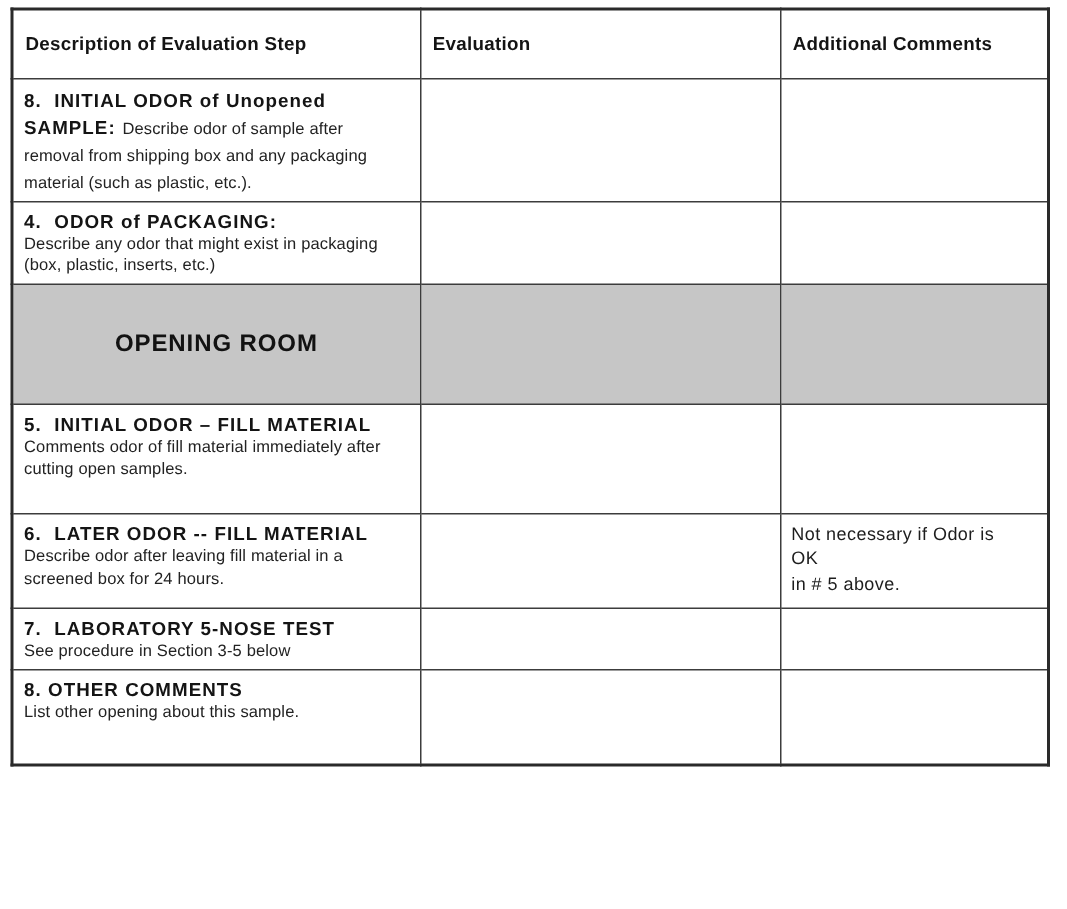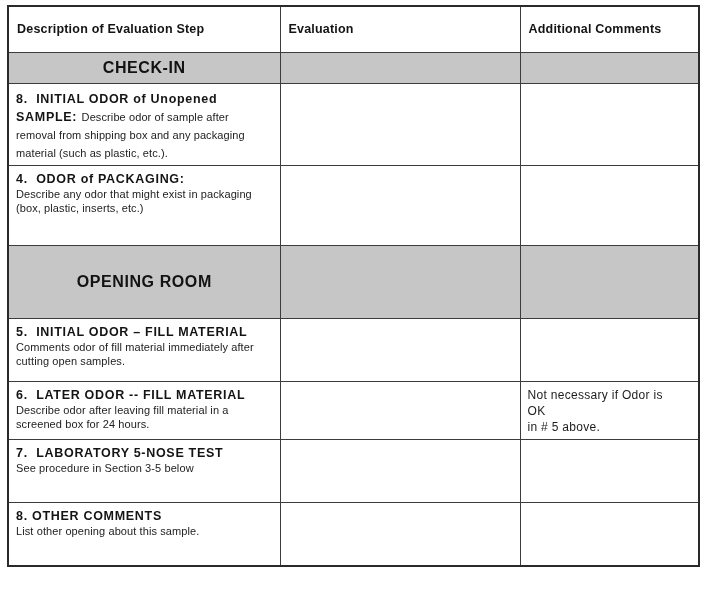--- a/index.html
+++ b/index.html
@@ -114,27 +114,20 @@
       <col class="c-comm">
     </colgroup>
     <thead>
       <tr>
         <th>Description of Evaluation Step</th>
         <th>Evaluation</th>
         <th>Additional Comments</th>
       </tr>
     </thead>
     <tbody>
-  <tr class="section-row">
-    <td class="section-cell">
-      <div class="section-label">CHECK-IN</div>
-    </td>
-    <td class="eval-cell"></td>
-    <td class="comments-cell"></td>
-  </tr>
 
 
   <tr class="step-row">
     <td class="step-cell">
       <div class="step-text run-in"><b class="step-title">8.  INITIAL ODOR of Unopened SAMPLE:</b>
 <span class="step-desc">Describe odor of sample after
 removal from shipping box and any packaging
 material (such as plastic, etc.).</span></div>
     </td>
     <td class="eval-cell"></td>

